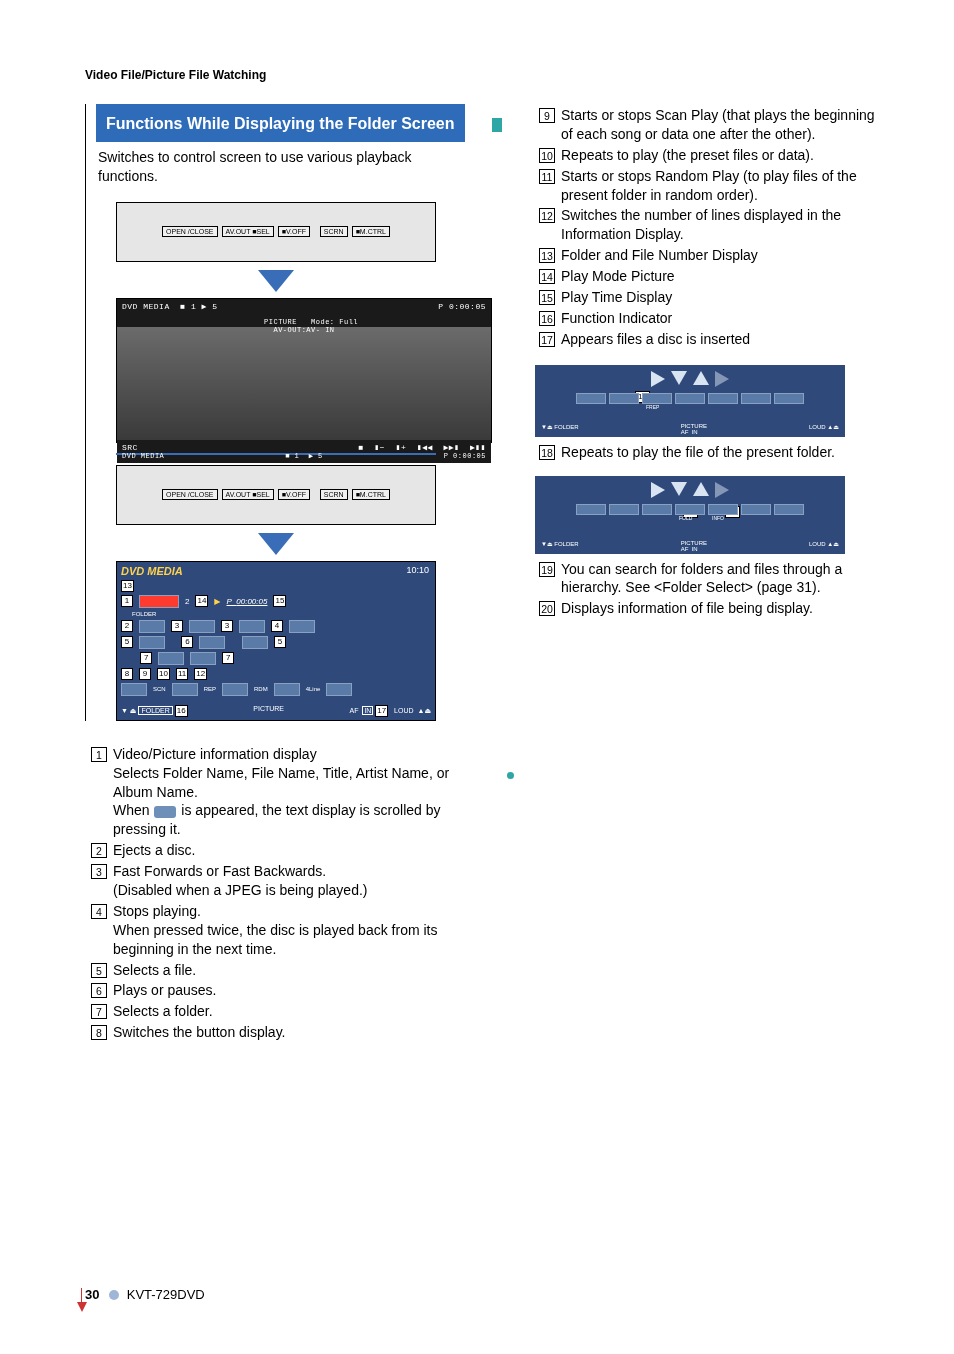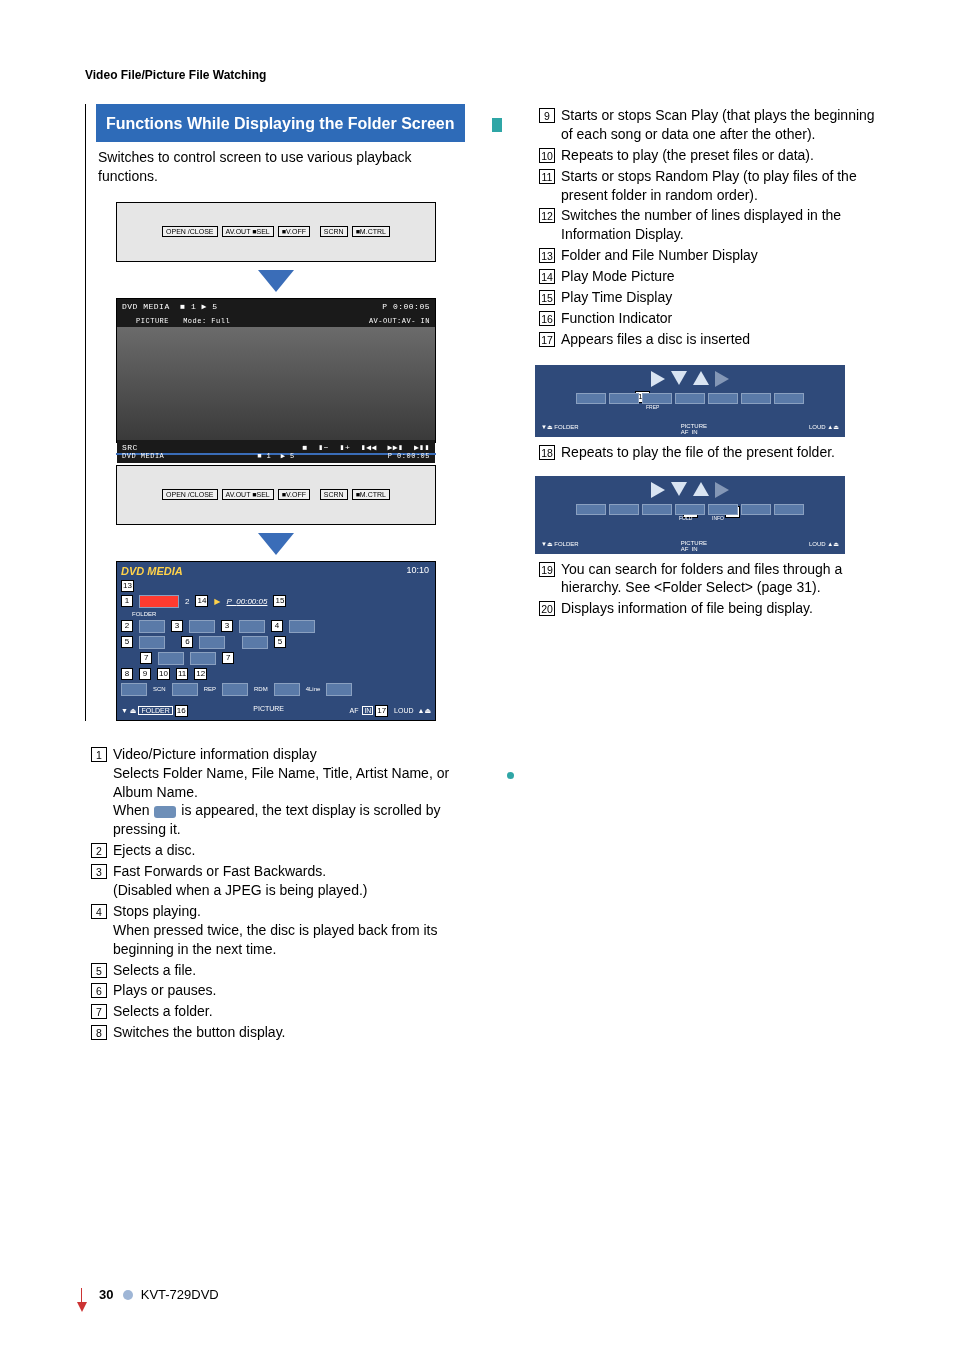--- a/index.html
+++ b/index.html
@@ -41,21 +41,21 @@
     line-height: 1.35;
     padding: 6px 0 10px 2px;
     width: 370px;
   }
   .diagram {
     border: 1px solid #000;
     background: #e6e6e6;
     margin: 6px 0 8px 20px;
   }
   .diagram.small { width: 320px; height: 60px; }
-  .diagram.photo { width: 320px; height: 145px; background: #3a3a3a; }
+  .diagram.photo { width: 376px; height: 145px; background: #3a3a3a; }
   .diagram.ui    { width: 320px; height: 160px; background: #2f4a7a; }
   .diagram.rstrip { width: 310px; height: 72px; background: #2f4a7a; border: none; margin: 4px 0 6px 0; }
   .diagram.rstrip2 { width: 310px; height: 78px; background: #2f4a7a; border: none; margin: 4px 0 6px 0; }
   .arrow-down {
     width: 0; height: 0;
     border-left: 18px solid transparent;
     border-right: 18px solid transparent;
     border-top: 22px solid #3a6db8;
     margin: 2px auto 4px auto;
   }
@@ -91,21 +91,21 @@
     display: inline-block;
     width: 22px; height: 12px;
     background: #6e8fb8;
     border-radius: 3px;
     vertical-align: middle;
     margin: 0 1px;
   }
   .footer {
     position: absolute;
     bottom: 52px;
-    left: 99px;
+    left: 85px;
     font-size: 13px;
   }
   .footer .pg { font-weight: bold; }
   .footer .dot {
     display: inline-block;
     width: 10px; height: 10px;
     background: #9fb6d6;
     border-radius: 50%;
     vertical-align: middle;
     margin: 0 4px 2px 6px;
@@ -199,21 +199,21 @@
       </div>
       <div class="arrow-down-wrapper">
           <div class="arrow-down"></div>
         </div>
 
       <div class="diagram photo">
         <div class="photo-bar-top photo-inner">
           <span><span>DVD MEDIA</span>&nbsp;&nbsp;<span>■ 1   ▶ 5</span></span>
           <span>P  0:00:05</span>
         </div>
-        <div class="photo-bar-top photo-inner" style="height:12px;font-size:7px;">
+        <div class="photo-bar-top photo-inner" style="height:12px;font-size:7px;flex-direction:column;">
           <span>&nbsp;&nbsp;&nbsp;<span>PICTURE</span>&nbsp;&nbsp;&nbsp;<span>Mode: Full</span></span>
           <span>AV-OUT:AV- IN</span>
         </div>
         <div class="photo-mid"></div>
         <div class="photo-bar-bot photo-inner" style="height:auto;flex-direction:column;align-items:stretch;">
           <div style="display:flex;justify-content:space-between;gap:48px;">
             <span><span>SRC</span></span>
             <span>■&nbsp;&nbsp;▮−&nbsp;&nbsp;▮+&nbsp;&nbsp;▮◀◀&nbsp;&nbsp;▶▶▮&nbsp;&nbsp;▶▮▮</span>
           </div>
           <div style="display:flex;justify-content:space-between;font-size:7px;">

